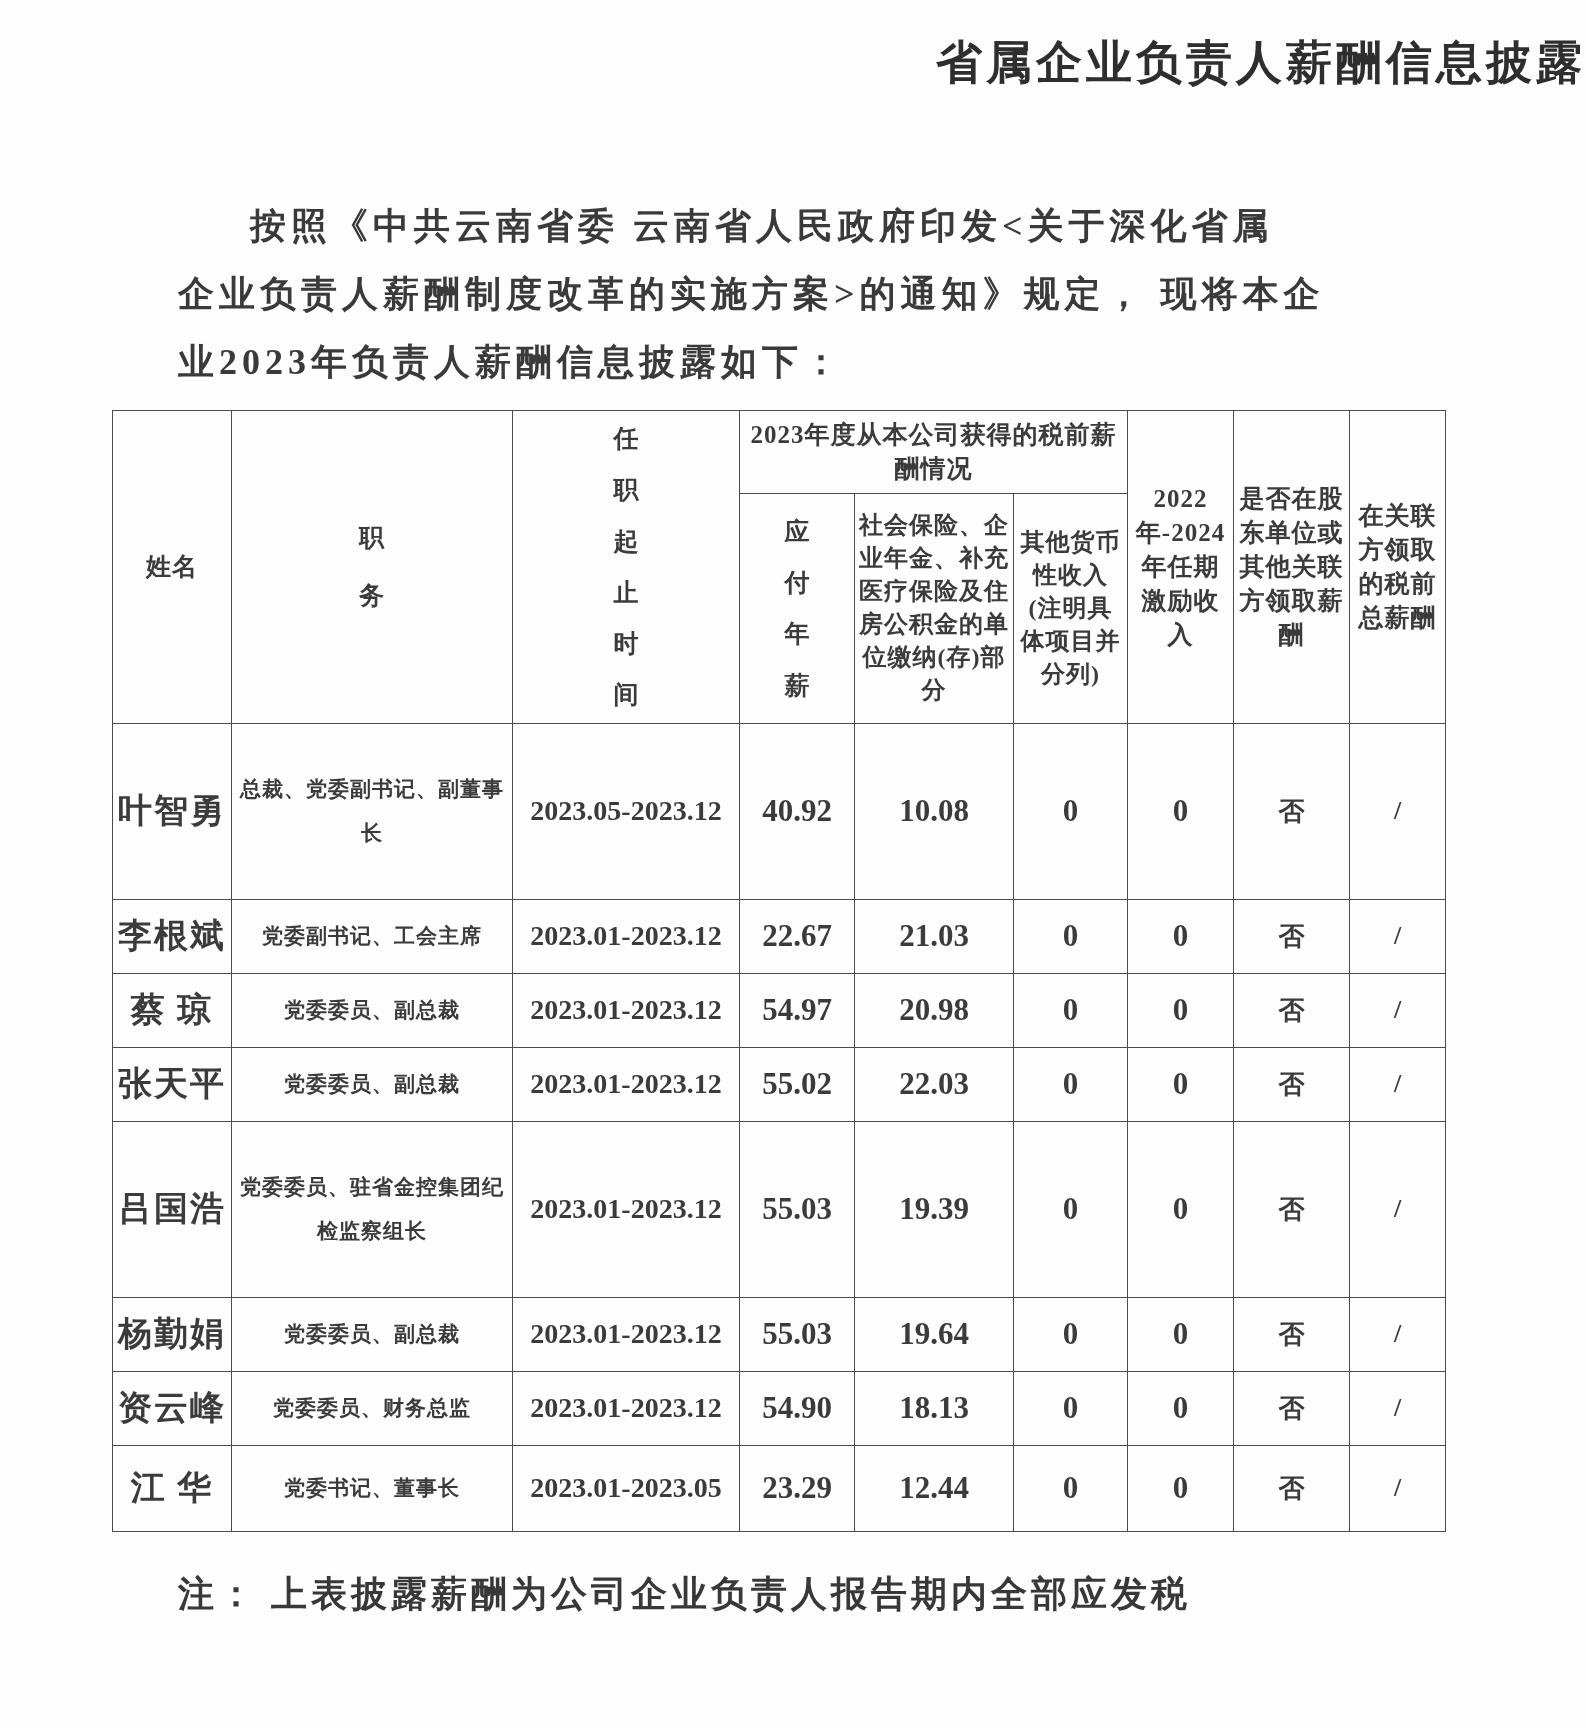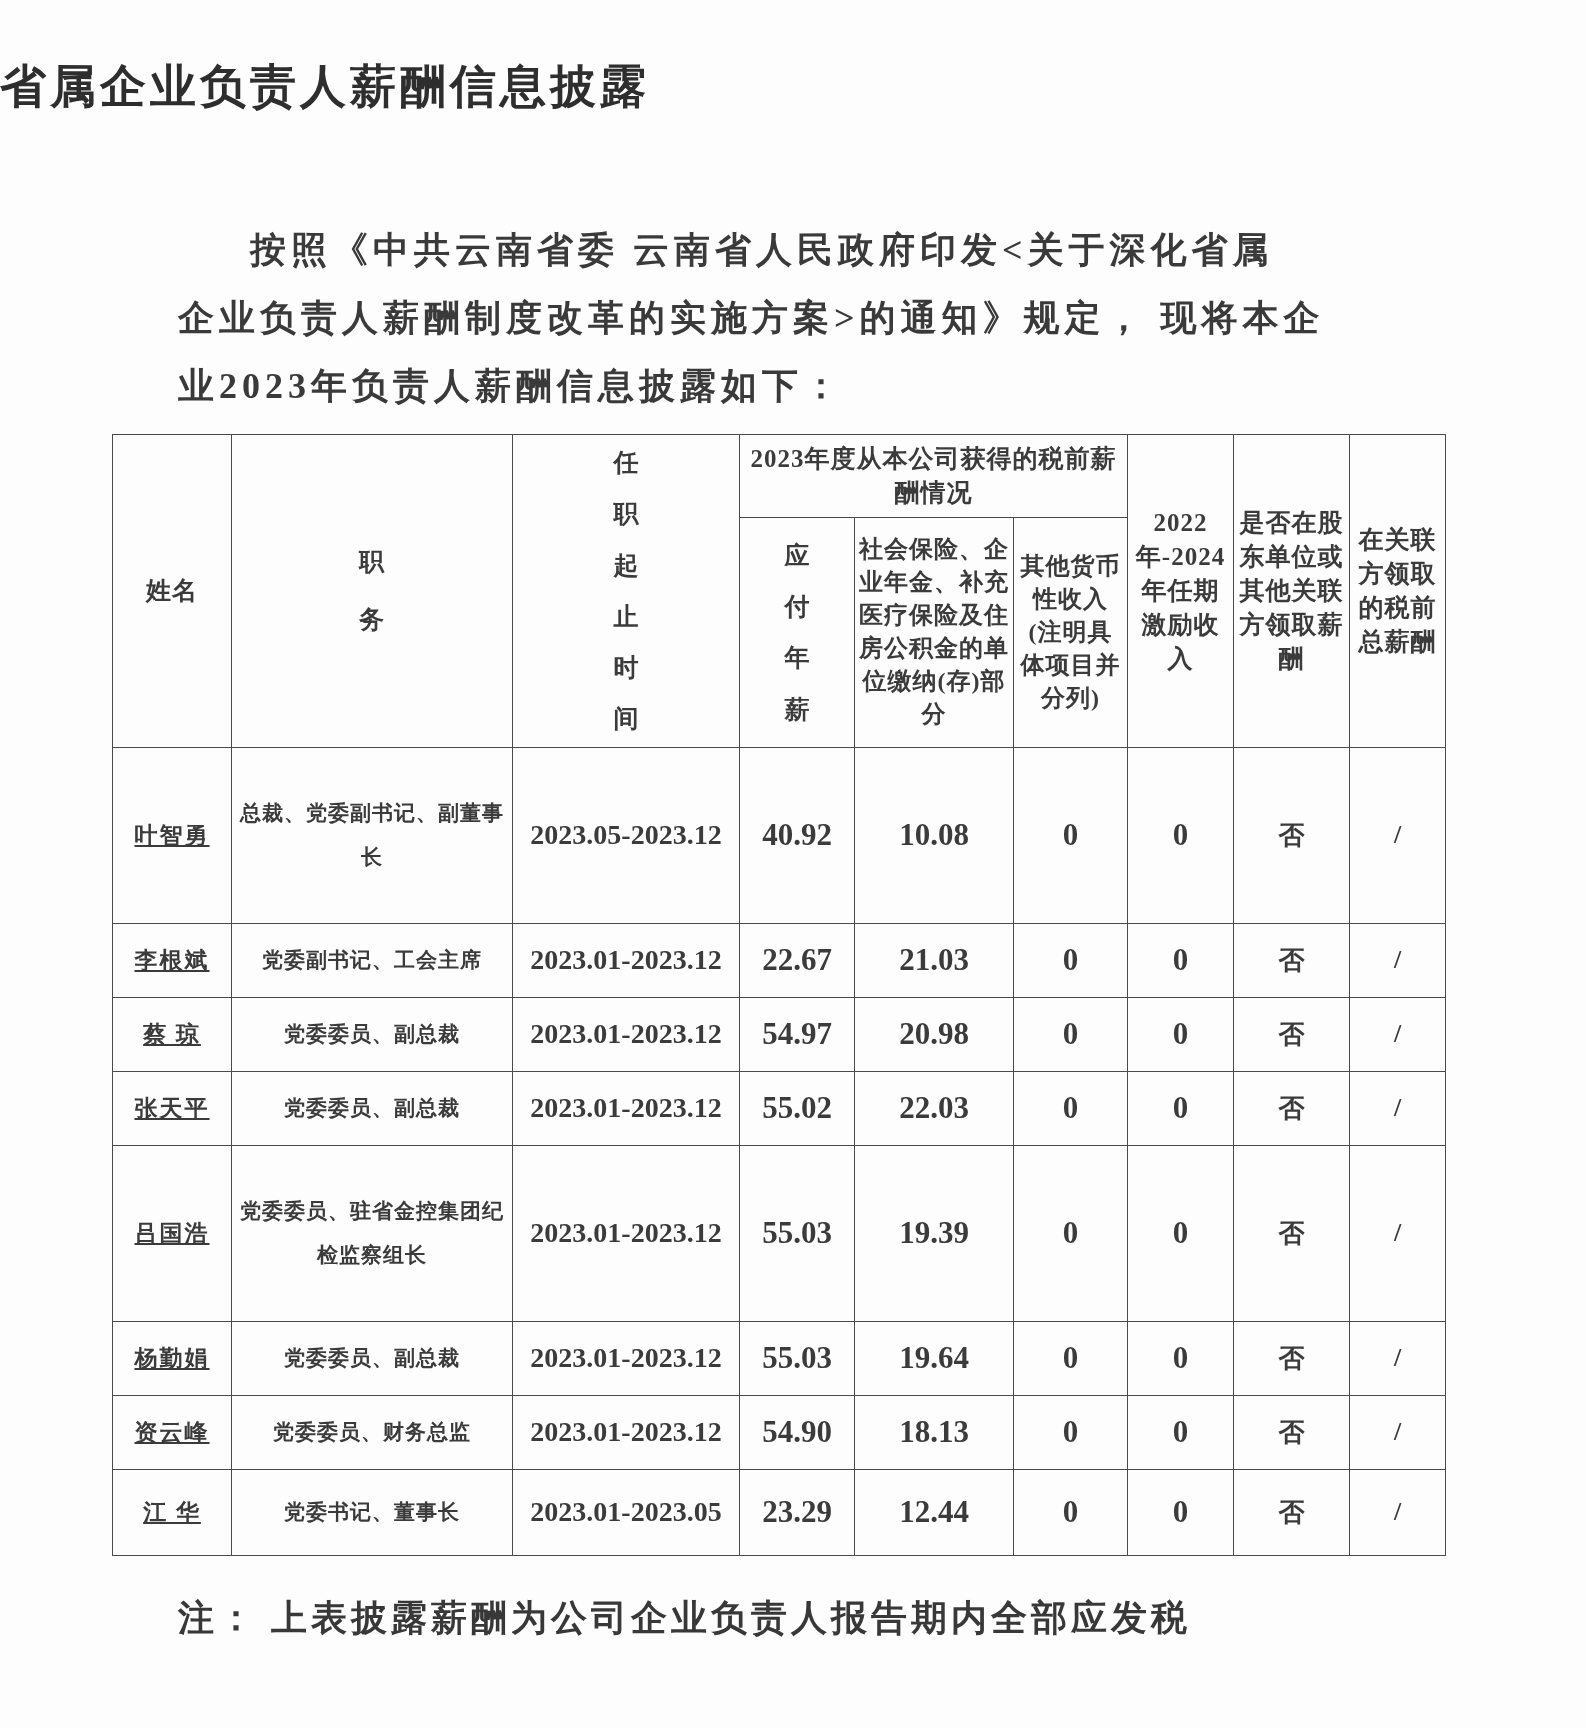--- a/index.html
+++ b/index.html
@@ -7,22 +7,22 @@
     position:relative;
     width:1586px;
     height:1728px;
     margin:0 auto;
     background:#fdfdfd;
     color:#3d3d3d;
     font-family:"Liberation Serif", serif;
     overflow:hidden;
   }
   .doc-title{
-    margin-top:56px;
-    text-align:left;
+    margin-top:32px;
+    text-align:right;
     font-family:"Liberation Sans", sans-serif;
     font-weight:bold;
     font-size:46px;
     letter-spacing:4px;
     color:#2e2e2e;
   }
   .intro{
     margin:98px 170px 0 178px;
     font-size:36px;
     font-weight:600;
@@ -81,21 +81,21 @@
   }
   .vtext-short{
     width:1.25em;
     margin:0 auto;
     line-height:2.3em;
     word-break:break-all;
   }
   tr.row-tall{height:176px;}
   tr.row-std{height:74px;}
   tr.row-last{height:86px;}
-  td.cell-name{font-size:23px;letter-spacing:2px;text-decoration:underline;}
+  td.cell-name{font-size:34px;letter-spacing:2px;}
   td.cell-pos{font-size:21px;line-height:44px;letter-spacing:1px;}
   td.cell-date{font-size:28px;letter-spacing:0;margin-left:31px;}
   td.cell-num{font-size:31px;}
   td.cell-flag{font-size:26px;}
   .note{
     margin:30px 170px 0 178px;
     font-size:36px;
     font-weight:bold;
     letter-spacing:4px;
     line-height:64px;

